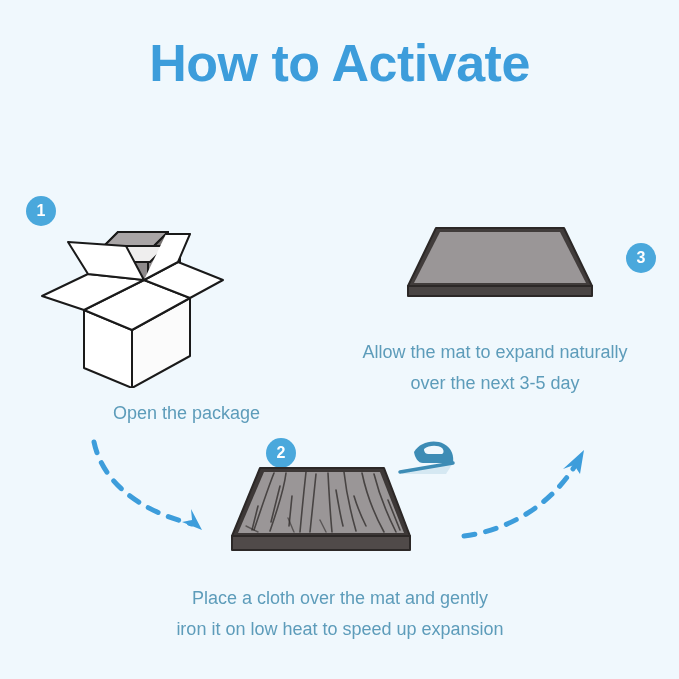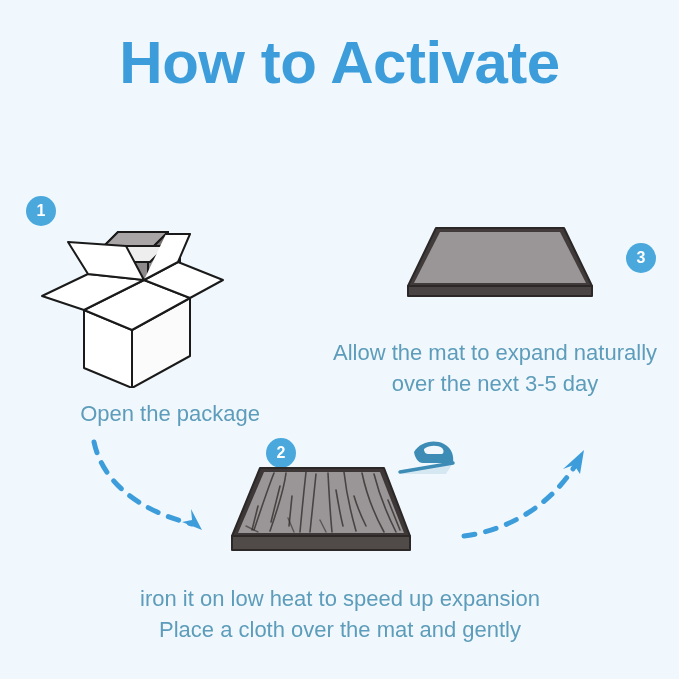--- a/index.html
+++ b/index.html
@@ -27,21 +27,21 @@
     left: 0;
     top: 28px;
     width: 679px;
     text-align: center;
   }
   .title-line {
     display: block;
     color: #3d9ddb;
     font-family: "Liberation Sans", sans-serif;
     font-weight: bold;
-    font-size: 60px;
+    font-size: 52px;
     line-height: 70px;
     letter-spacing: -0.5px;
   }
 
   
   .badge {
     position: absolute;
     width: 30px;
     height: 30px;
     border-radius: 50%;
@@ -55,21 +55,21 @@
   }
   #badge-1 { left: 26px;  top: 196px; }
   #badge-2 { left: 266px; top: 438px; }
   #badge-3 { left: 626px; top: 243px; }
 
   
   .caption {
     position: absolute;
     color: #5d9cba;
     font-family: "Liberation Sans", sans-serif;
-    font-size: 22px;
+    font-size: 18px;
     line-height: 31px;
     text-align: center;
   }
   #caption-1 {
     left: 10px;
     top: 398px;
     width: 250px;
     text-align: right;
   }
   #caption-3 {
@@ -196,22 +196,22 @@
   <div class="art" id="art-iron">
     <svg width="62" height="48" viewBox="0 0 62 48" xmlns="http://www.w3.org/2000/svg">
       <path d="M18 16 C24 6 38 3 48 8 C56 12 58 20 57 27 L27 27 C22 27 19 22 18 16 Z" fill="#3d8cb5"></path>
       <path d="M28 13 C33 9 42 9 46 12 C48 14 48 17 46 18 L32 18 C29 18 28 15 28 13 Z" fill="#f0f8fd"></path>
       <path d="M6 34 L57 27 L50 38 L6 38 Z" fill="#3d8cb5" opacity="0.15"></path>
       <path d="M4 36 L57 27" stroke="#3d8cb5" stroke-width="3.5" stroke-linecap="round" fill="none"></path>
     </svg>
   </div>
 
   <div class="caption" id="caption-2">
+    <span class="line">Place a cloth over the mat and gently</span>
     <span class="line">iron it on low heat to speed up expansion</span>
-    <span class="line">Place a cloth over the mat and gently</span>
   </div>
 
   <div class="art" id="art-arrow-left">
     <svg width="140" height="105" viewBox="0 0 140 105" xmlns="http://www.w3.org/2000/svg">
       <path d="M6 4 C14 42 48 72 104 86" fill="none" stroke="#3d9ddb" stroke-width="5" stroke-linecap="round" stroke-dasharray="11 11"></path>
       <path d="M114 92 L94 84 L104 82 L103 71 Z" fill="#3d9ddb"></path>
     </svg>
   </div>
 
   <div class="art" id="art-arrow-right">

